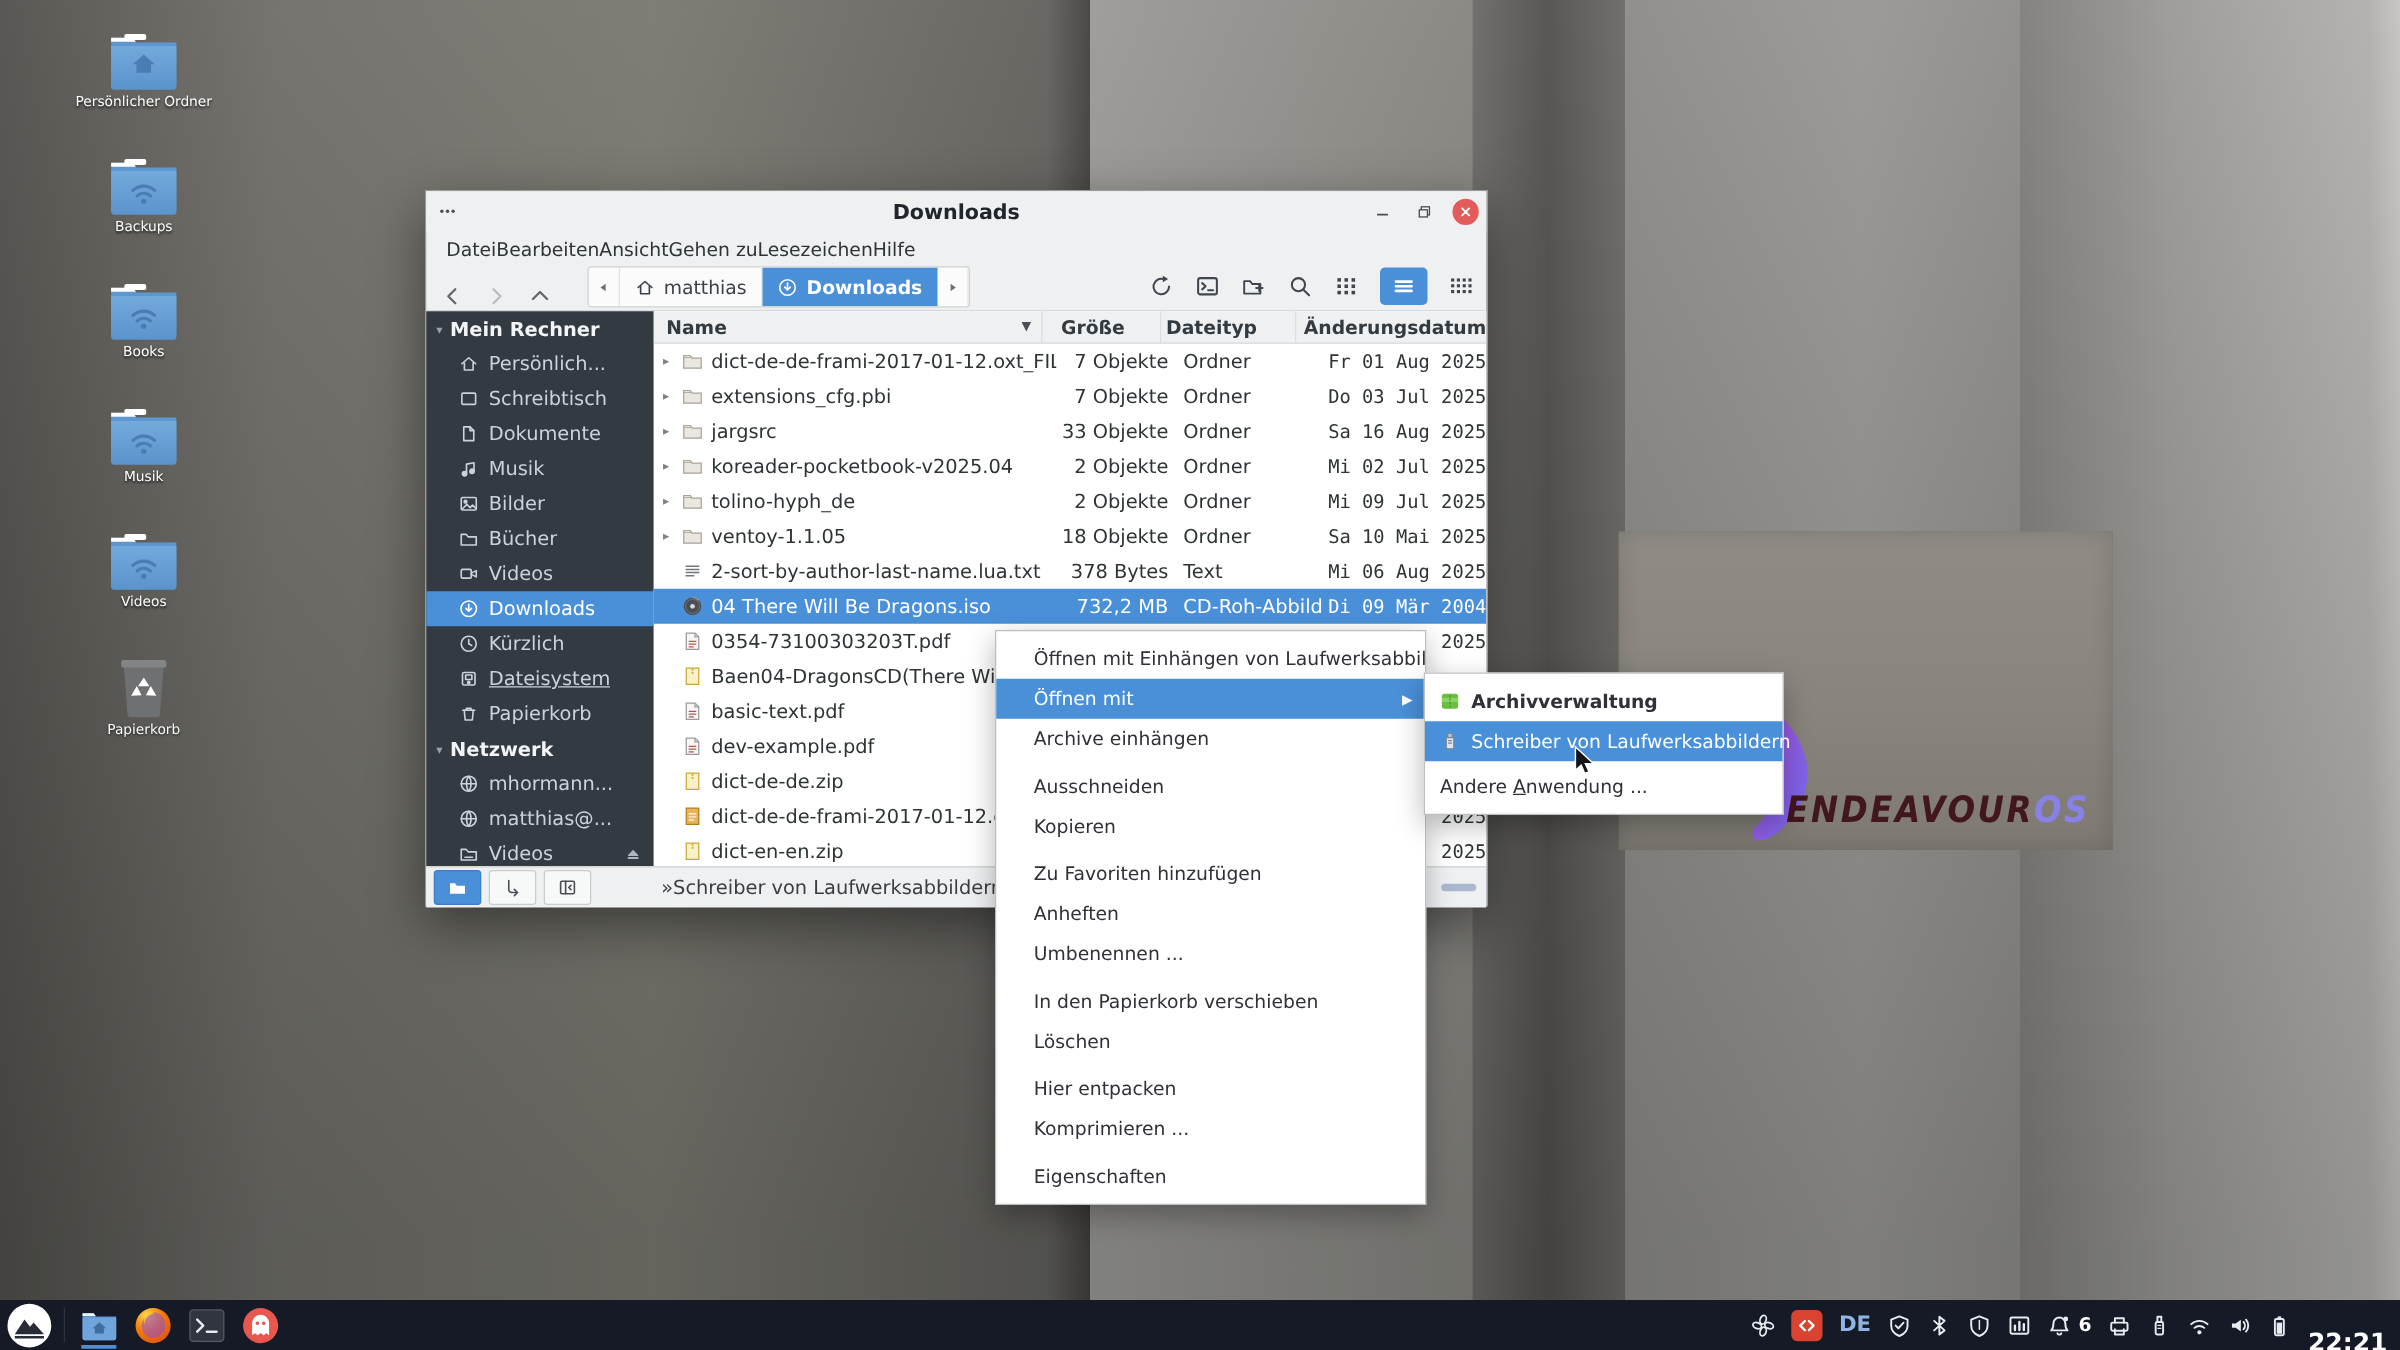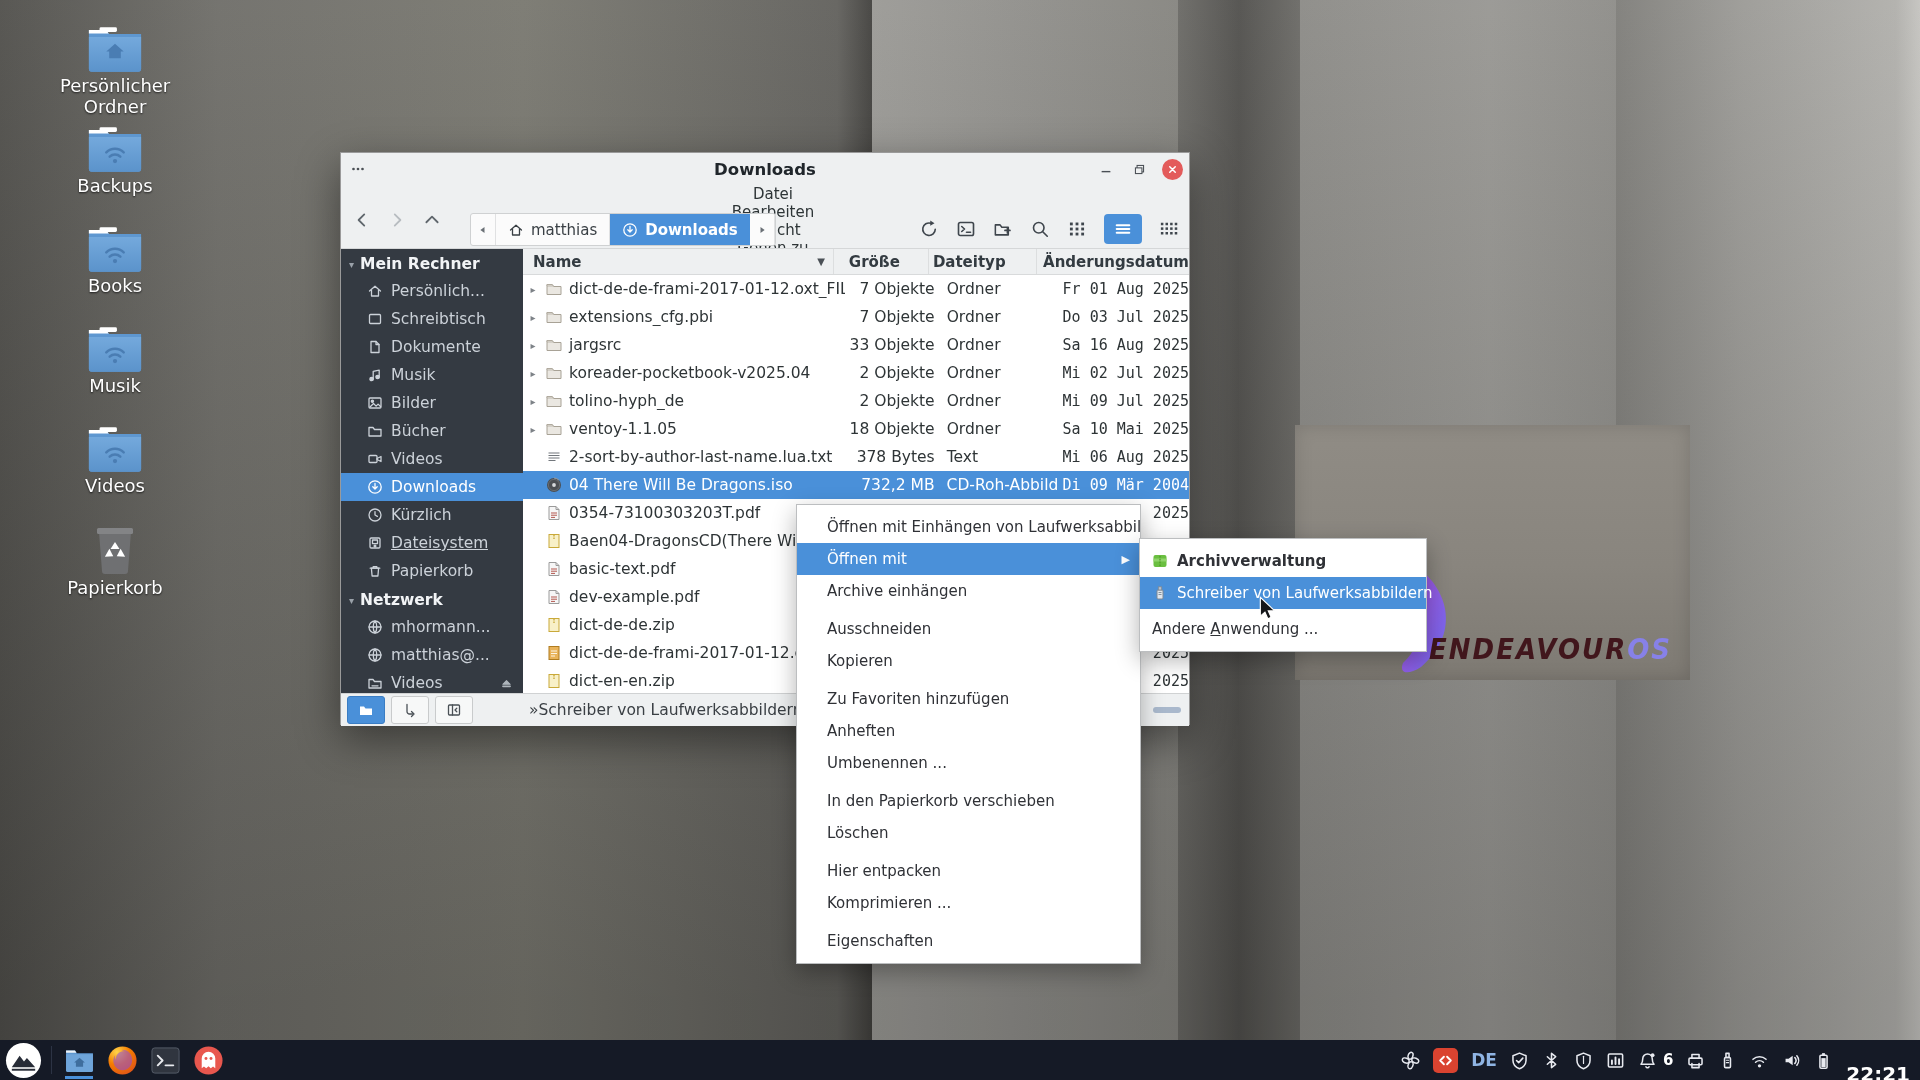--- a/index.html
+++ b/index.html
@@ -18,33 +18,33 @@
   .wallshade{left:0;top:0;width:1920px;height:1040px;background:linear-gradient(180deg,rgba(255,255,255,.05),rgba(0,0,0,.16) 96%);}
   .photo{left:1295px;top:425px;width:395px;height:255px;background:linear-gradient(180deg,#908c85,#89857e 55%,#7e7a73);box-shadow:inset 0 0 18px rgba(0,0,0,.15);font-style:italic;}
   .eos-logo{position:absolute;right:18px;bottom:16px;display:flex;align-items:baseline;}
   .eos-main{color:#41161c;font-weight:bold;font-size:26px;letter-spacing:2px;transform:scaleY(1.12);}
   .eos-accent{color:#8781e8;font-weight:bold;font-size:26px;letter-spacing:2px;transform:scaleY(1.12);}
   .swoosh{position:absolute;left:98px;bottom:2px;}
 
   
   .dicon{width:110px;text-align:center;cursor:default;}
   .dicon .ig{display:flex;justify-content:center;}
-  .dlabel{margin-top:4px;color:#fff;font-size:18px;line-height:1.15;text-shadow:0 1px 2px rgba(0,0,0,.75);}
+  .dlabel{margin-top:4px;color:#fff;font-size:11px;line-height:1.15;text-shadow:0 1px 2px rgba(0,0,0,.75);}
 
   
   .window{left:340px;top:152px;width:850px;height:573px;background:#eef0f1;border:1px solid #9a9a9a;
           box-shadow:0 14px 40px rgba(0,0,0,.45);box-sizing:border-box;z-index:10;}
   .titlebar{height:32px;display:flex;align-items:center;position:relative;background:#eef0f1;}
   .tb-dots{margin-left:8px;color:#4a4f55;}
   .tb-title{position:absolute;left:0;right:0;text-align:center;font-weight:bold;font-size:16.5px;color:#20262b;}
   .tb-ctrl{position:absolute;right:6px;display:flex;align-items:center;gap:13px;}
   .tb-btn{width:20px;height:20px;display:flex;align-items:center;justify-content:center;color:#4a4f55;}
   .tb-close{width:21px;height:21px;border-radius:50%;background:#e35b5b;color:#fff;display:flex;align-items:center;justify-content:center;}
-  .menubar{height:24px;display:flex;align-items:center;padding-left:16px;font-size:15px;color:#2d3436;flex-direction:column;}
-  .toolbar{height:40px;display:flex;align-items:flex-start;position:relative;border-bottom:1px solid #d5d7d8;box-sizing:border-box;}
+  .menubar{height:24px;display:flex;align-items:flex-end;padding-left:16px;font-size:15px;color:#2d3436;}
+  .toolbar{height:40px;display:flex;align-items:flex-end;position:relative;border-bottom:1px solid #d5d7d8;box-sizing:border-box;}
   .navbtns{display:flex;gap:17px;margin-left:12px;color:#5f666c;}
   .nav-fwd{color:#b7bcc0;}
   .pathbar{position:absolute;left:129px;top:4px;height:31px;display:flex;align-items:stretch;background:#fbfbfb;
            border:1px solid #cfd1d2;border-radius:3px;overflow:hidden;}
   .pseg{display:flex;align-items:center;gap:7px;padding:0 12px;font-size:15px;color:#3a4045;border-right:1px solid #e0e1e2;}
   .pseg.small{padding:0 6px;color:#6a7076;}
   .pseg.active{background:#4a90d9;color:#fff;font-weight:bold;border-right:none;}
   .actions{position:absolute;right:10px;top:0;height:40px;display:flex;align-items:center;gap:17px;color:#3f464d;}
   .act-btn{display:flex;align-items:center;justify-content:center;}
   .act-active{background:#4a90d9;color:#fff;border-radius:4px;width:38px;height:30px;}

